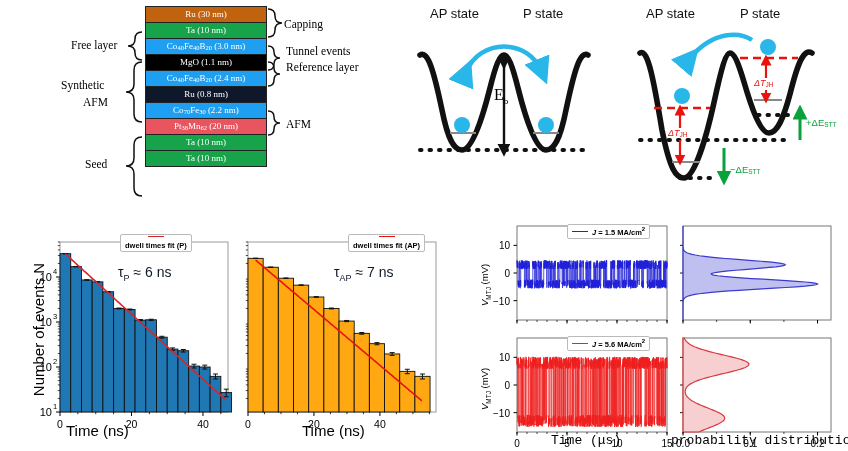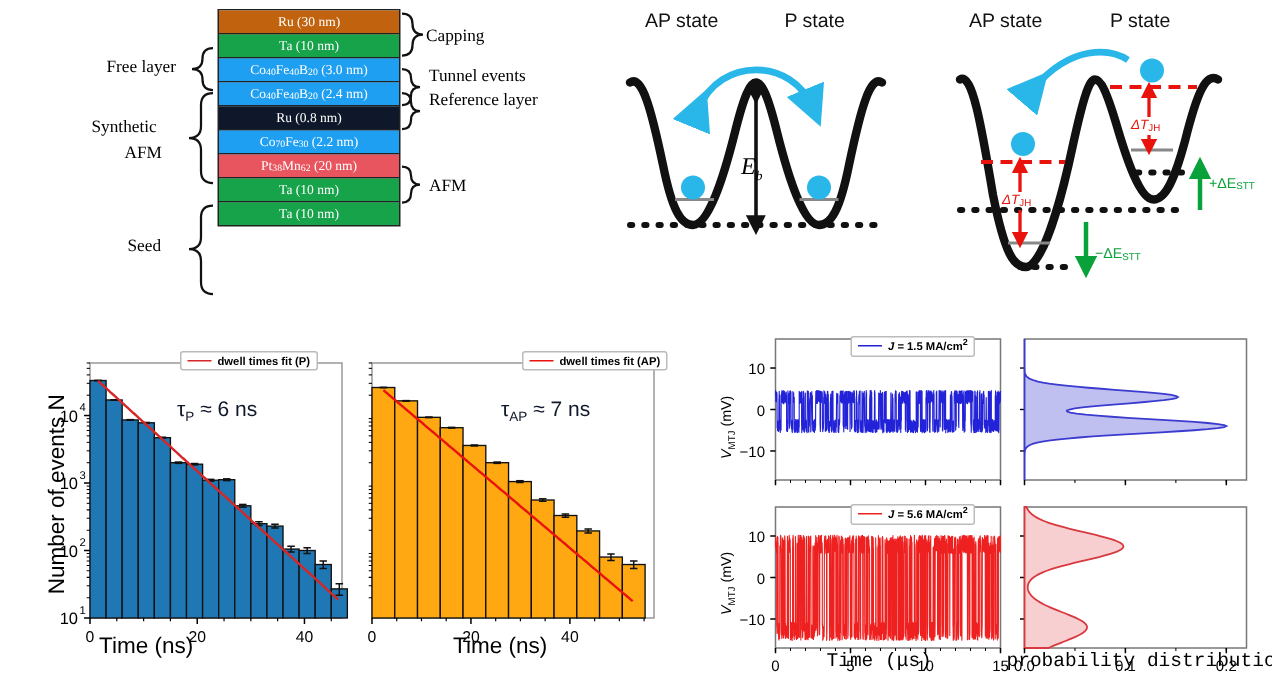--- a/index.html
+++ b/index.html
@@ -27,21 +27,21 @@
   .red-txt{color:#e8130c;font-family:"Liberation Sans",sans-serif;font-size:9px;}
   .green-txt{color:#09a13a;font-family:"Liberation Sans",sans-serif;font-size:9.5px;}
   .sub-s{font-size:6.5px;vertical-align:-1px;}
 
   
   .hist{position:absolute;top:216px;height:235px;}
   .axis-title{font-family:"Liberation Sans",sans-serif;font-size:15px;color:#000;}
   .legend-box{position:absolute;background:#fff;border:1px solid #bbb;
               border-radius:2px;padding:1px 4px;display:flex;align-items:center;
               gap:4px;font-family:"Liberation Sans",sans-serif;
-              font-size:7.5px;font-weight:bold;color:#000;white-space:nowrap;}
+              font-size:7.5px;font-weight:bold;color:#000;white-space:nowrap;flex-direction:column;}
   .legend-line{display:inline-block;width:16px;height:0;border-top:1.4px solid;}
   .tau{position:absolute;font-family:"Liberation Sans",sans-serif;
        font-size:14px;color:#0f172a;white-space:nowrap;}
   .tau sub{font-size:9px;}
 
   
   .vlabel{position:absolute;font-family:"Liberation Sans",sans-serif;
           font-size:9.5px;color:#000;white-space:nowrap;
           transform:rotate(-90deg);transform-origin:left top;}
   .xlabel{position:absolute;font-family:Liberation Mono, monospace;
@@ -55,20 +55,21 @@
 </style>
 </head>
 <body>
 
 <div class="abs" id="stack-panel">
 
   <div class="stack-col">
     <div class="layer" style="background:#c1620f"><span>Ru (30 nm)</span></div>
     <div class="layer" style="background:#16a34a"><span>Ta (10 nm)</span></div>
     <div class="layer" style="background:#1e9ff2"><span>Co<sub>40</sub>Fe<sub>40</sub>B<sub>20</sub> (3.0 nm)</span></div>
+    <div class="layer" style="background:#000000"><span>MgO (1.1 nm)</span></div>
     <div class="layer" style="background:#1e9ff2"><span>Co<sub>40</sub>Fe<sub>40</sub>B<sub>20</sub> (2.4 nm)</span></div>
     <div class="layer" style="background:#0f172a"><span>Ru (0.8 nm)</span></div>
     <div class="layer" style="background:#1e9ff2"><span>Co<sub>70</sub>Fe<sub>30</sub> (2.2 nm)</span></div>
     <div class="layer" style="background:#e8555e"><span>Pt<sub>38</sub>Mn<sub>62</sub> (20 nm)</span></div>
     <div class="layer" style="background:#16a34a"><span>Ta (10 nm)</span></div>
     <div class="layer" style="background:#16a34a"><span>Ta (10 nm)</span></div>
   </div>
 
   <svg class="abs" style="left:0;top:0" width="400" height="200">
 
@@ -130,22 +131,22 @@
         </marker>
       <marker id="bk2" markerWidth="5.5" markerHeight="5.5" refX="2.7" refY="2.7" orient="auto">
           <path d="M0,0 L5.5,2.7 L0,5.5 z" fill="#111"></path>
         </marker>
     </defs>
     <path d="M76,72 C90,38 138,38 152,72" fill="none" stroke="#29b6e8" stroke-width="4.5" marker-start="url(#cy1)" marker-end="url(#cy2)"></path>
 
     <line x1="114" y1="63" x2="114" y2="150" stroke="#111" stroke-width="2.4" marker-start="url(#bk1)" marker-end="url(#bk2)"></line>
   </svg>
 
-  <span class="abs" style="left:104px;top:103px;
-        font-family:'Liberation Serif',serif;font-style:italic;font-size:16px;">
+  <span class="abs" style="left:104px;top:86px;
+        font-family:'Liberation Serif',serif;font-size:16px;">
     <span>E</span><sub style="font-size:9px">b</sub></span>
 </div>
 
 <div class="energy" style="left:620px">
   <span class="e-title" style="left:26px;top:6px">AP state</span>
   <span class="e-title" style="left:120px;top:6px">P state</span>
 
   <svg class="abs" style="left:0;top:0" width="228" height="200">
     <defs>
       <marker id="cy3" markerWidth="6" markerHeight="6" refX="3" refY="3" orient="auto">

